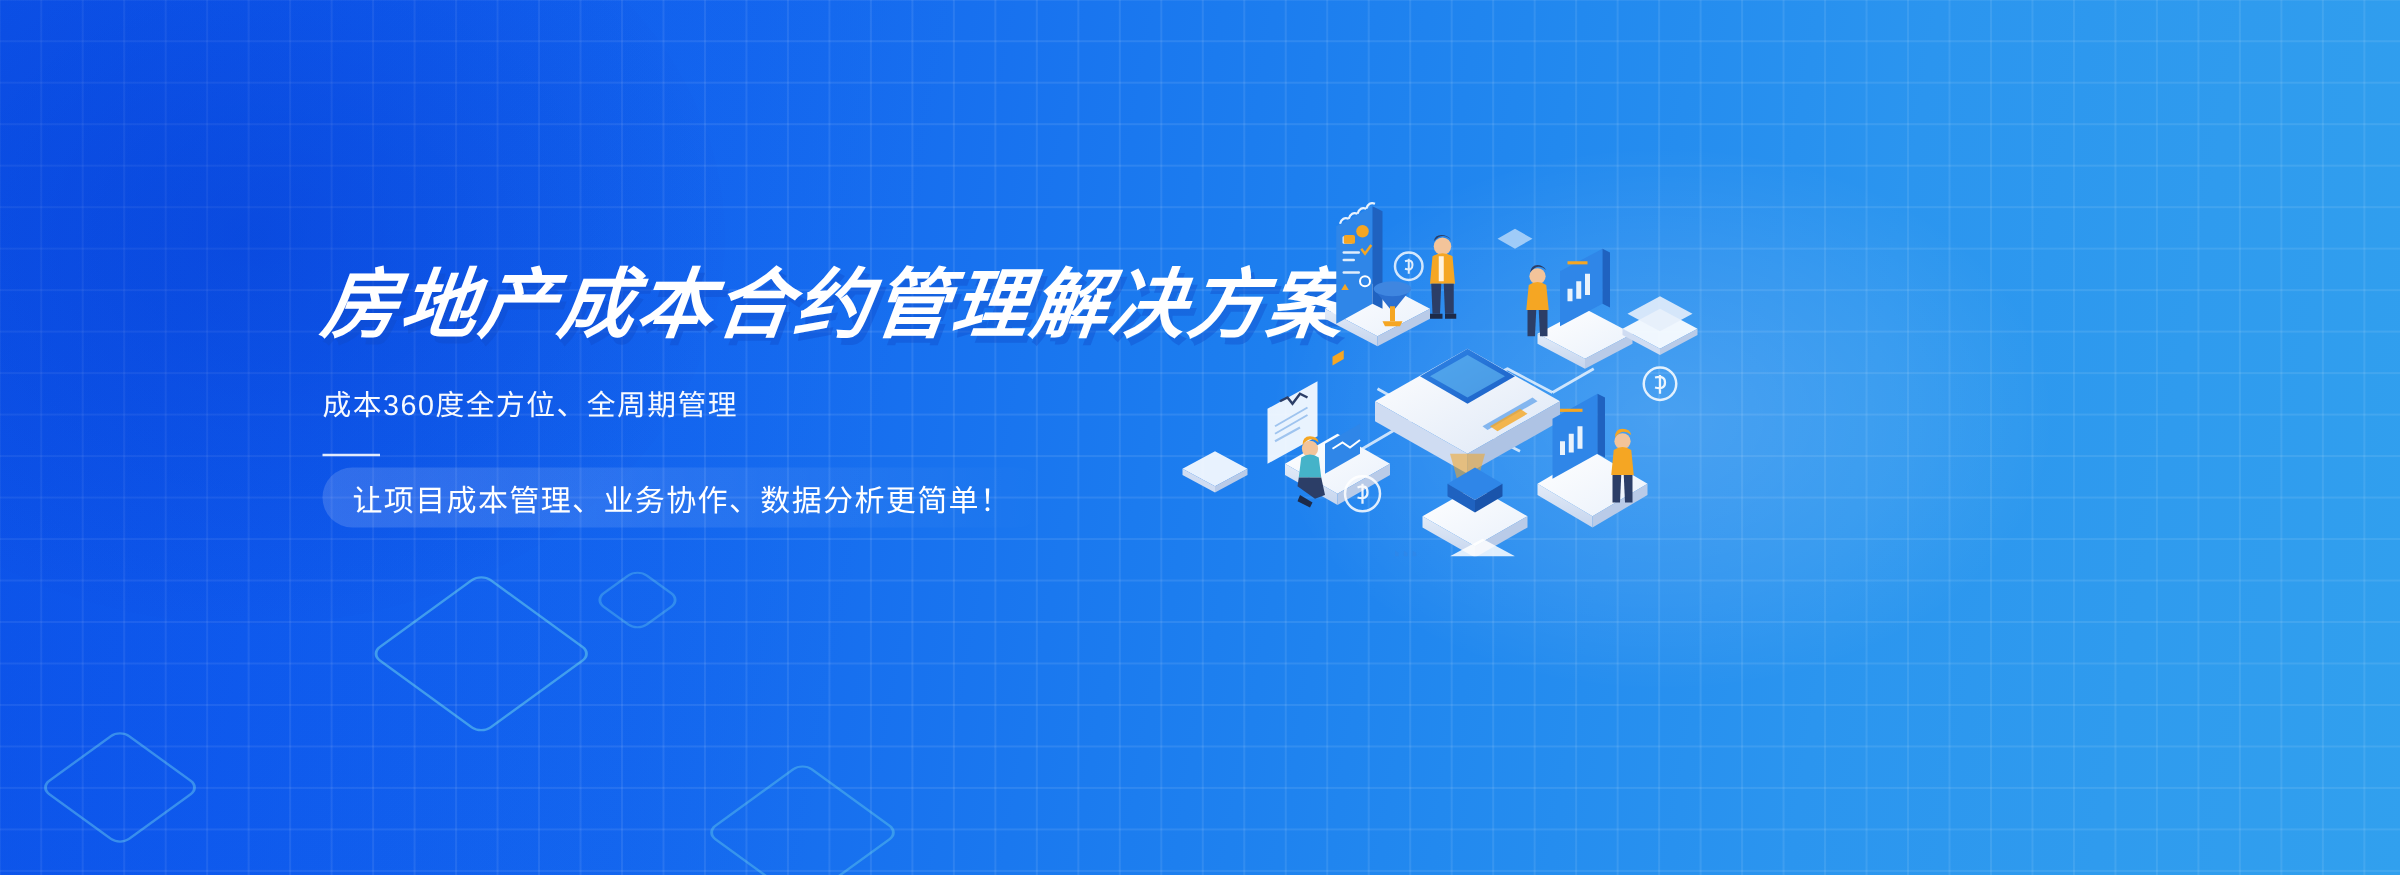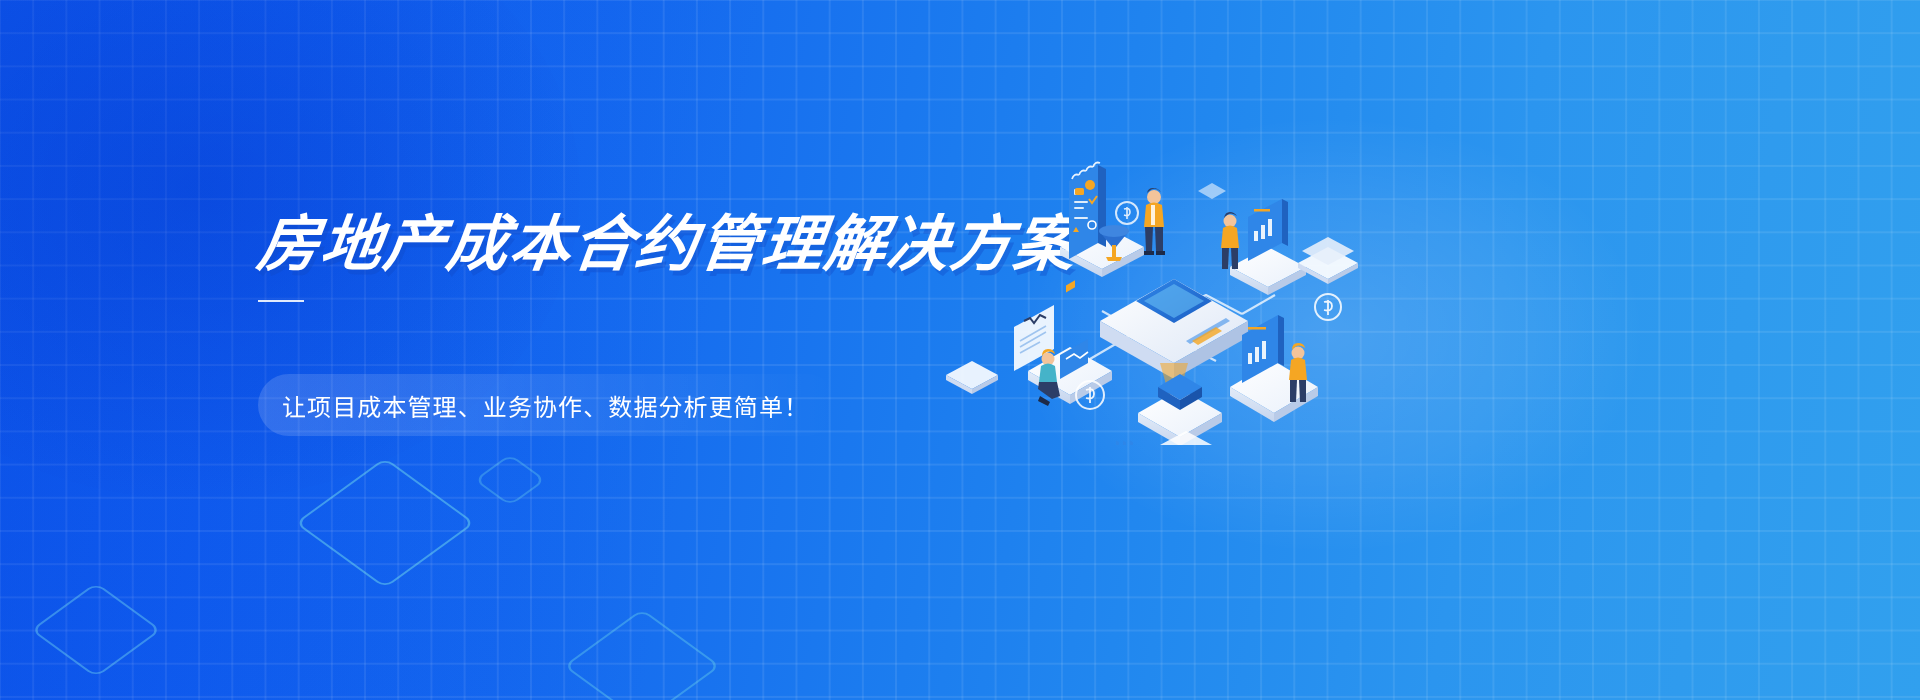--- a/index.html
+++ b/index.html
@@ -126,21 +126,21 @@
     width: 46px;
     height: 2px;
     background: rgba(255,255,255,0.88);
   }
 
   
   .tagline-wrap {
     position: absolute;
     left: 258px;
     top: 374px;
-    height: 62px;
+    height: 48px;
     display: flex;
     align-items: center;
     padding: 0 28px 0 24px;
     border-radius: 31px;
     background: linear-gradient(90deg,
                 rgba(255,255,255,0.15) 0%,
                 rgba(255,255,255,0.10) 42%,
                 rgba(255,255,255,0.0) 100%);
   }
   .tagline {
@@ -171,20 +171,21 @@
   <div class="bloom-left"></div>
   <div class="bloom"></div>
 
   <div class="diamond d1"></div>
   <div class="diamond d2"></div>
   <div class="diamond d3"></div>
   <div class="diamond d4"></div>
 
   <div class="content">
     <h1 class="headline">房地产成本合约管理解决方案</h1>
+    <p class="subline">成本360度全方位、全周期管理</p>
     <div class="rule"></div>
   </div>
 
   <div class="tagline-wrap">
     <span class="tagline">让项目成本管理、业务协作、数据分析更简单！</span>
   </div>
 
   <div class="illustration">
     <svg viewBox="0 0 470 290" xmlns="http://www.w3.org/2000/svg">
       <defs>

